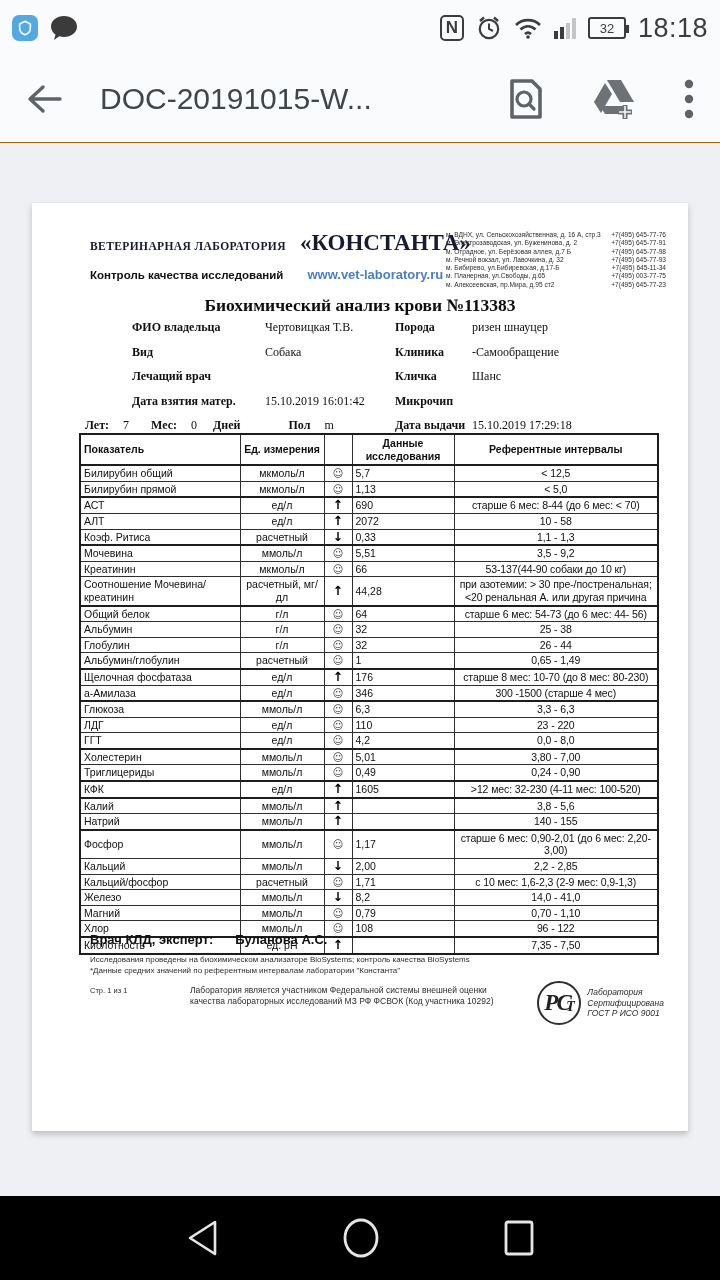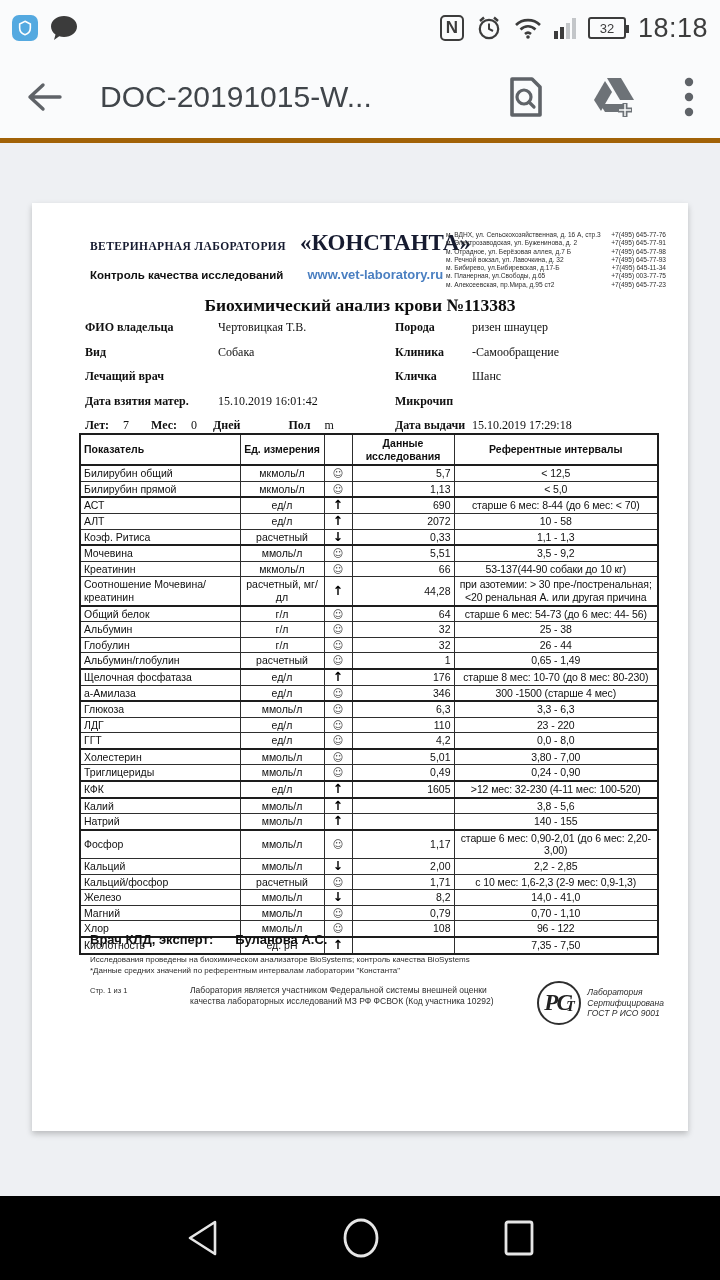--- a/index.html
+++ b/index.html
@@ -31,21 +31,21 @@
     position:relative; width:38px; height:22px; border:2px solid #3c3c3c; border-radius:3px;
     font-size:13px; color:#3c3c3c; display:flex; align-items:center; justify-content:center;
   }
   .battery:after { content:""; position:absolute; right:-5px; top:6px; width:3px; height:8px; background:#3c3c3c; }
   .sb-time { font-size:27px; color:#3c3c3c; letter-spacing:.5px; }
   .sig-bars { display:flex; align-items:flex-end; gap:2px; height:22px; }
   .sig-bars i { width:4px; display:block; }
   
   .toolbar {
     position: absolute; top:56px; left:0; width:720px; height:87px;
-    background:#fafbfc; border-bottom:5px solid #a16207;
+    background:#fafbfc; border-bottom:1px solid #a16207;
     display:flex; align-items:center; padding:0 22px;
   }
   .tb-title {
     font-size:30px; color:#40454a; margin-left:34px; flex:1;
     white-space:nowrap; overflow:hidden;
   }
   .tb-actions { display:flex; align-items:center; gap:38px; }
   .icon-btn { background:none; border:none; cursor:pointer; padding:4px; display:flex; align-items:center; }
   
   .content { position:absolute; top:144px; left:0; width:720px; height:1052px; background:#eef0f3; }
@@ -73,42 +73,42 @@
     text-align:center; font-family:"Liberation Serif",serif;
     font-weight:bold; font-size:17.5px; color:#0d0d0d;
   }
   
   .info { position:absolute; top:117px; left:53px; right:30px; font-family:"Liberation Serif",serif; font-size:12px; }
   .info-cols { display:flex; }
   .info-left { width:310px; }
   .info-right { flex:1; }
   .inf-row { display:flex; height:24.5px; align-items:baseline; }
   .inf-label { font-weight:bold; }
-  .info-left .inf-label { width:133px; }
+  .info-left .inf-label { width:133px;margin-left:47px; }
   .info-right .inf-label { width:77px; }
   .inf-value { }
   .age-row { display:flex; height:24.5px; align-items:baseline; font-weight:bold; }
   .age-row .v { font-weight:normal; }
   
   .lab-table-wrap { position:absolute; top:230px; left:47px; }
   table.lab { border-collapse:collapse; table-layout:fixed; width:578px; }
   table.lab col.c1 { width:160px; } table.lab col.c2 { width:84px; }
   table.lab col.c3 { width:28px; }  table.lab col.c4 { width:102px; }
   table.lab col.c5 { width:204px; }
   table.lab th, table.lab td {
     border:1px solid #2e2e2e; padding:1px 3px;
     font-size:10.5px; line-height:12.6px; vertical-align:middle;
   }
   table.lab { border:2px solid #1d1d1d; }
   table.lab thead th { font-weight:bold; text-align:center; border-bottom:2px solid #1d1d1d; padding:2px 3px; }
   table.lab thead th:first-child { text-align:left; }
   td.c-name { text-align:left; }
   td.c-unit { text-align:center; font-size:10px; }
   td.c-flag { text-align:center; padding:0; }
-  td.c-val  { text-align:right; }
+  td.c-val  { text-align:left; }
   td.c-ref  { text-align:center; font-size:9.5px; letter-spacing:-0.1px; }
   tr.sep td { border-top:2px solid #1d1d1d; }
   .f-ok { font-family:"DejaVu Sans",sans-serif; font-size:10.5px; color:#4a4a4a; }
   .f-up, .f-down { font-family:"DejaVu Sans",sans-serif; font-size:12.5px; font-weight:bold; color:#000; }
   
   .doctor-line { position:absolute; top:729px; left:58px; font-size:13px; font-weight:bold; color:#111; }
   .doctor-line .dl-name { margin-left:22px; }
   .notes { position:absolute; top:752px; left:58px; width:420px; font-size:8px; line-height:10.5px; color:#2c2c2c; }
   .foot-row { position:absolute; top:778px; left:58px; right:24px; display:flex; }
   .page-label { width:100px; font-size:7.5px; color:#2c2c2c; padding-top:5px; }

